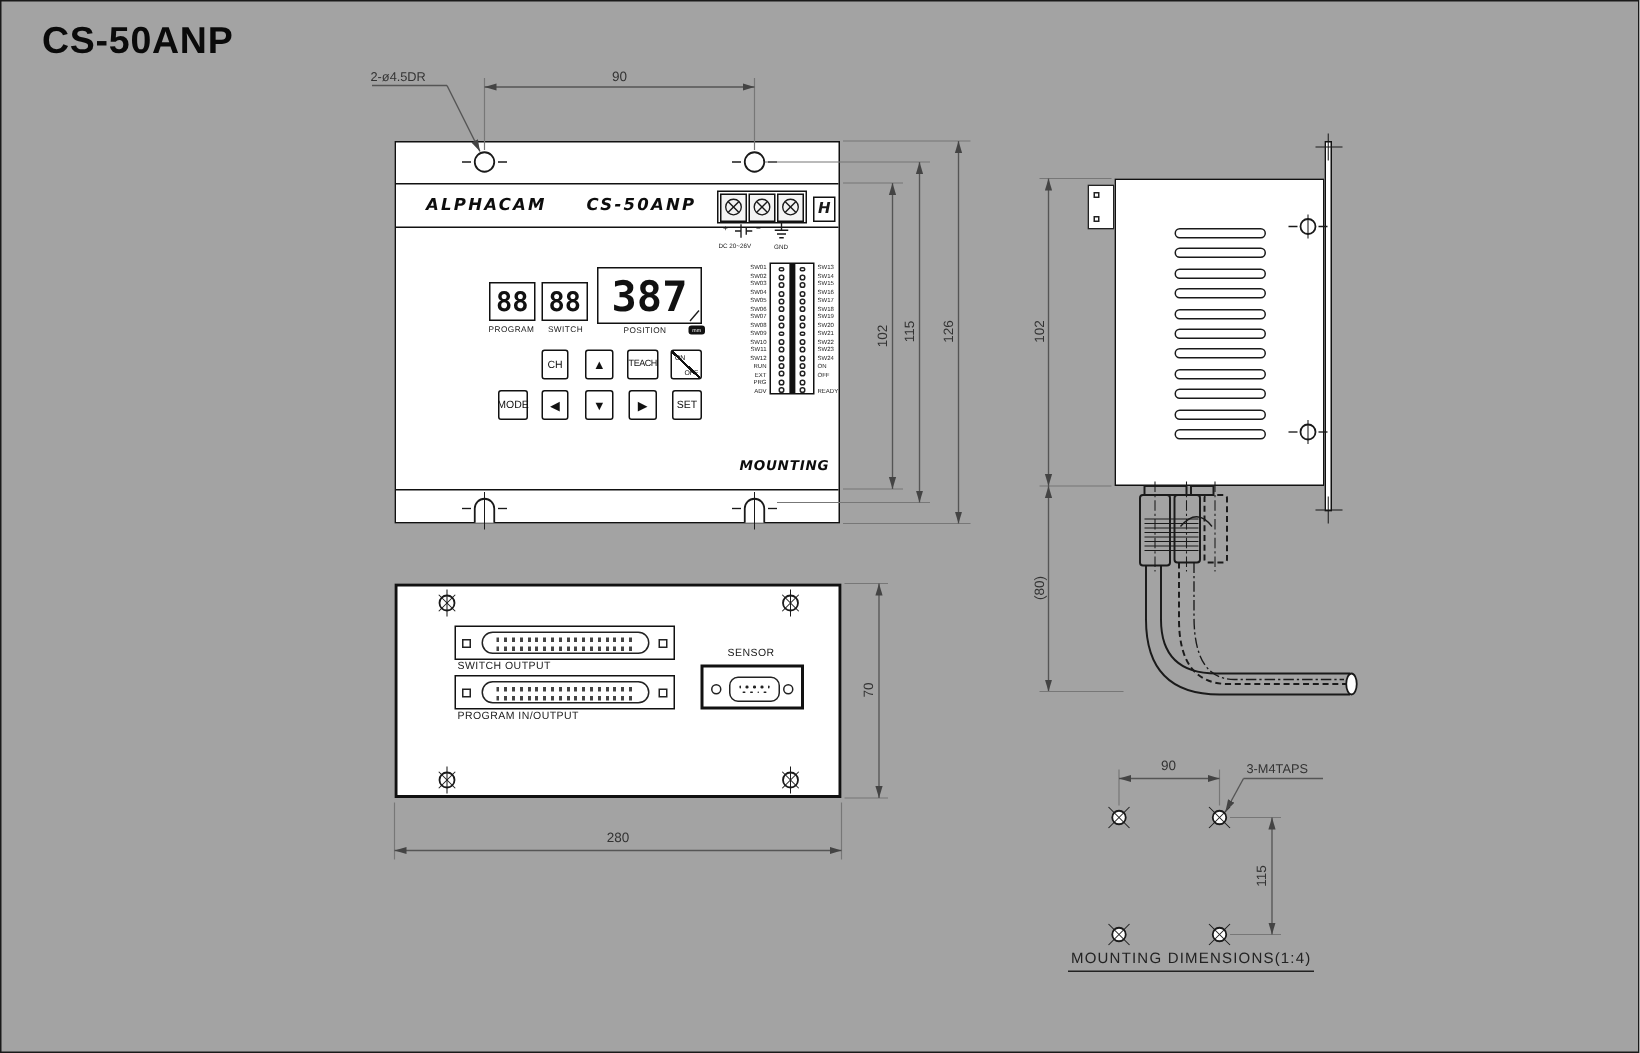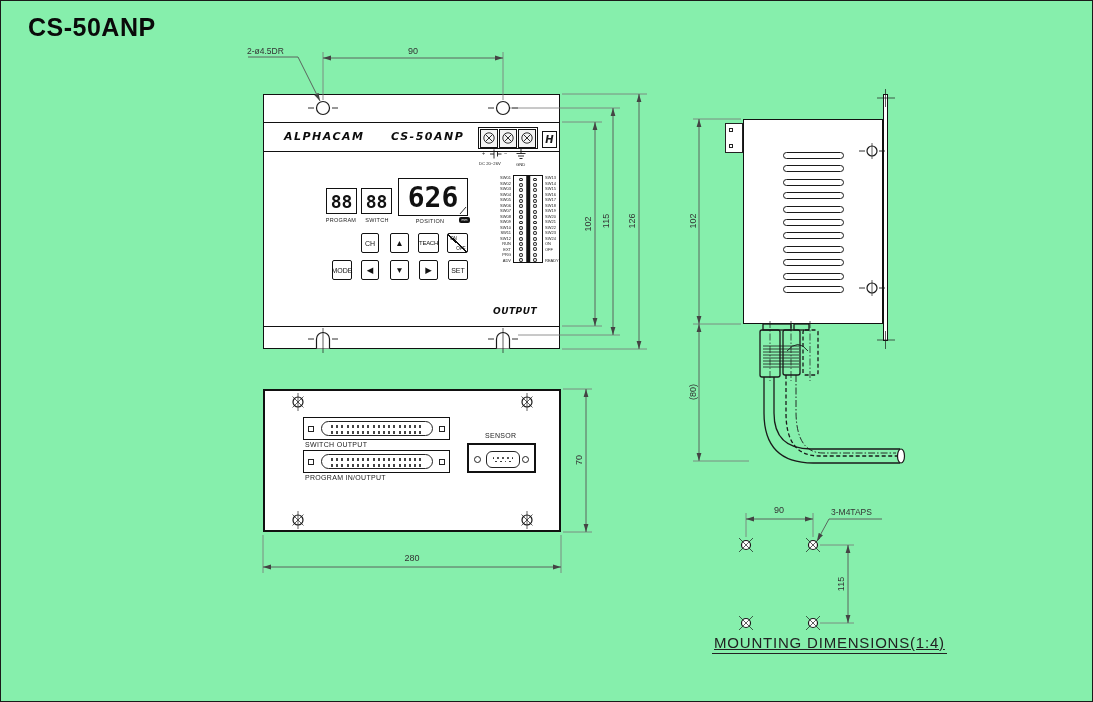--- a/index.html
+++ b/index.html
@@ -1,25 +1,25 @@
 <!DOCTYPE html>
 <html><head>
 <meta charset="utf-8">
 <style>
   html,body{margin:0;padding:0;background:#fff;}
-  .page{position:relative;width:1093px;height:702px;background:#86efac;border:1px solid #1a1a1a;
+  .page{position:relative;width:1093px;height:702px;background:#a3a3a3;border:1px solid #1a1a1a;
         box-sizing:border-box;font-family:"Liberation Sans",sans-serif;color:#1a1a1a;overflow:hidden;}
   .overlay{position:absolute;left:0;top:0;z-index:5;pointer-events:none;}
   .txt{position:absolute;z-index:6;white-space:nowrap;}
   .title{left:27px;top:12px;font-size:25px;font-weight:bold;letter-spacing:.5px;color:#0a0a0a;}
   .dimtext{font-size:9px;color:#333;}
   .hdim{transform:translate(-50%,-100%);text-align:center;}
   .vdim{transform:translate(-50%,-50%) rotate(-90deg);}
   .callout{font-size:8.5px;color:#333;}
-  .caption{font-size:15px;letter-spacing:.8px;color:#222;border-bottom:1.2px solid #222;padding:0 2px 2px 2px;text-decoration:underline;}
+  .caption{font-size:10px;letter-spacing:.8px;color:#222;border-bottom:1.2px solid #222;padding:0 2px 2px 2px;}
 
   
   .obox{position:absolute;background:#fff;box-sizing:border-box;z-index:1;}
   .front-box{left:262px;top:93px;width:297px;height:255px;border:1.6px solid #111;}
   .hline{position:absolute;left:0;right:0;height:0;border-top:1.3px solid #111;}
   .bottom-box{left:262px;top:388px;width:298px;height:143px;border:2px solid #111;}
   .side-box{left:742px;top:118px;width:140px;height:205px;border:1.6px solid #111;}
   .flange{left:882px;top:93px;width:5px;height:247px;border:1.3px solid #111;}
   .bracket{left:724px;top:122px;width:18px;height:30px;border:1.2px solid #222;}
   .bracket .sq{position:absolute;left:3px;width:4px;height:4px;border:1px solid #222;box-sizing:border-box;}
@@ -133,21 +133,21 @@
   </div>
   <div class="hlogo">H</div>
 
   <div class="txt pwr" style="left:481px;top:149px;">+</div>
   <div class="txt pwr" style="left:503px;top:149px;">−</div>
   <div class="txt pwrlbl" style="left:478px;top:160px;">DC 20~26V</div>
   <div class="txt pwrlbl" style="left:515px;top:161px;">GND</div>
 
   <div class="seg" style="left:325px;top:187px;width:31px;height:26px;font-size:18px;">88</div>
   <div class="seg" style="left:360px;top:187px;width:31px;height:26px;font-size:18px;">88</div>
-  <div class="seg" style="left:397px;top:177px;width:70px;height:38px;font-size:28px;">626</div>
+  <div class="seg" style="left:397px;top:177px;width:70px;height:38px;font-size:28px;">387</div>
   <div class="txt seglbl" style="left:320px;top:216px;width:40px;">PROGRAM</div>
   <div class="txt seglbl" style="left:356px;top:216px;width:40px;">SWITCH</div>
   <div class="txt seglbl" style="left:404px;top:217px;width:50px;">POSITION</div>
   <div class="unitbadge">mm</div>
 
   <div class="pbtn" style="left:360px;top:232px;width:18px;height:20px;">CH</div>
   <div class="pbtn arrow" style="left:389px;top:232px;width:19px;height:20px;">▲</div>
   <div class="pbtn small" style="left:417px;top:232px;width:21px;height:20px;">TEACH</div>
   <div class="pbtn onoff" style="left:446px;top:232px;width:21px;height:20px;">
     <span class="on">ON</span>
@@ -231,21 +231,21 @@
         <div class="tlabel">SW22</div>
         <div class="tlabel">SW23</div>
         <div class="tlabel">SW24</div>
         <div class="tlabel">ON</div>
         <div class="tlabel">OFF</div>
         <div class="tlabel"></div>
         <div class="tlabel">READY</div>
       </div>
   </div>
 
-  <div class="txt footer-brand" style="left:492px;top:305px;">OUTPUT</div>
+  <div class="txt footer-brand" style="left:492px;top:305px;">MOUNTING</div>
 
   <div class="txt callout" style="left:246px;top:45px;text-align:center;">2-ø4.5DR</div>
   <div class="txt dimtext hdim" style="left:412px;top:55px;">90</div>
   <div class="txt dimtext vdim" style="left:587px;top:223px;">102</div>
   <div class="txt dimtext vdim" style="left:605px;top:220px;">115</div>
   <div class="txt dimtext vdim" style="left:631px;top:220px;">126</div>
 
   <div class="obox bottom-box">
     <div class="conn" style="top:26px;">
       <div class="endsq" style="left:4px;"></div>

